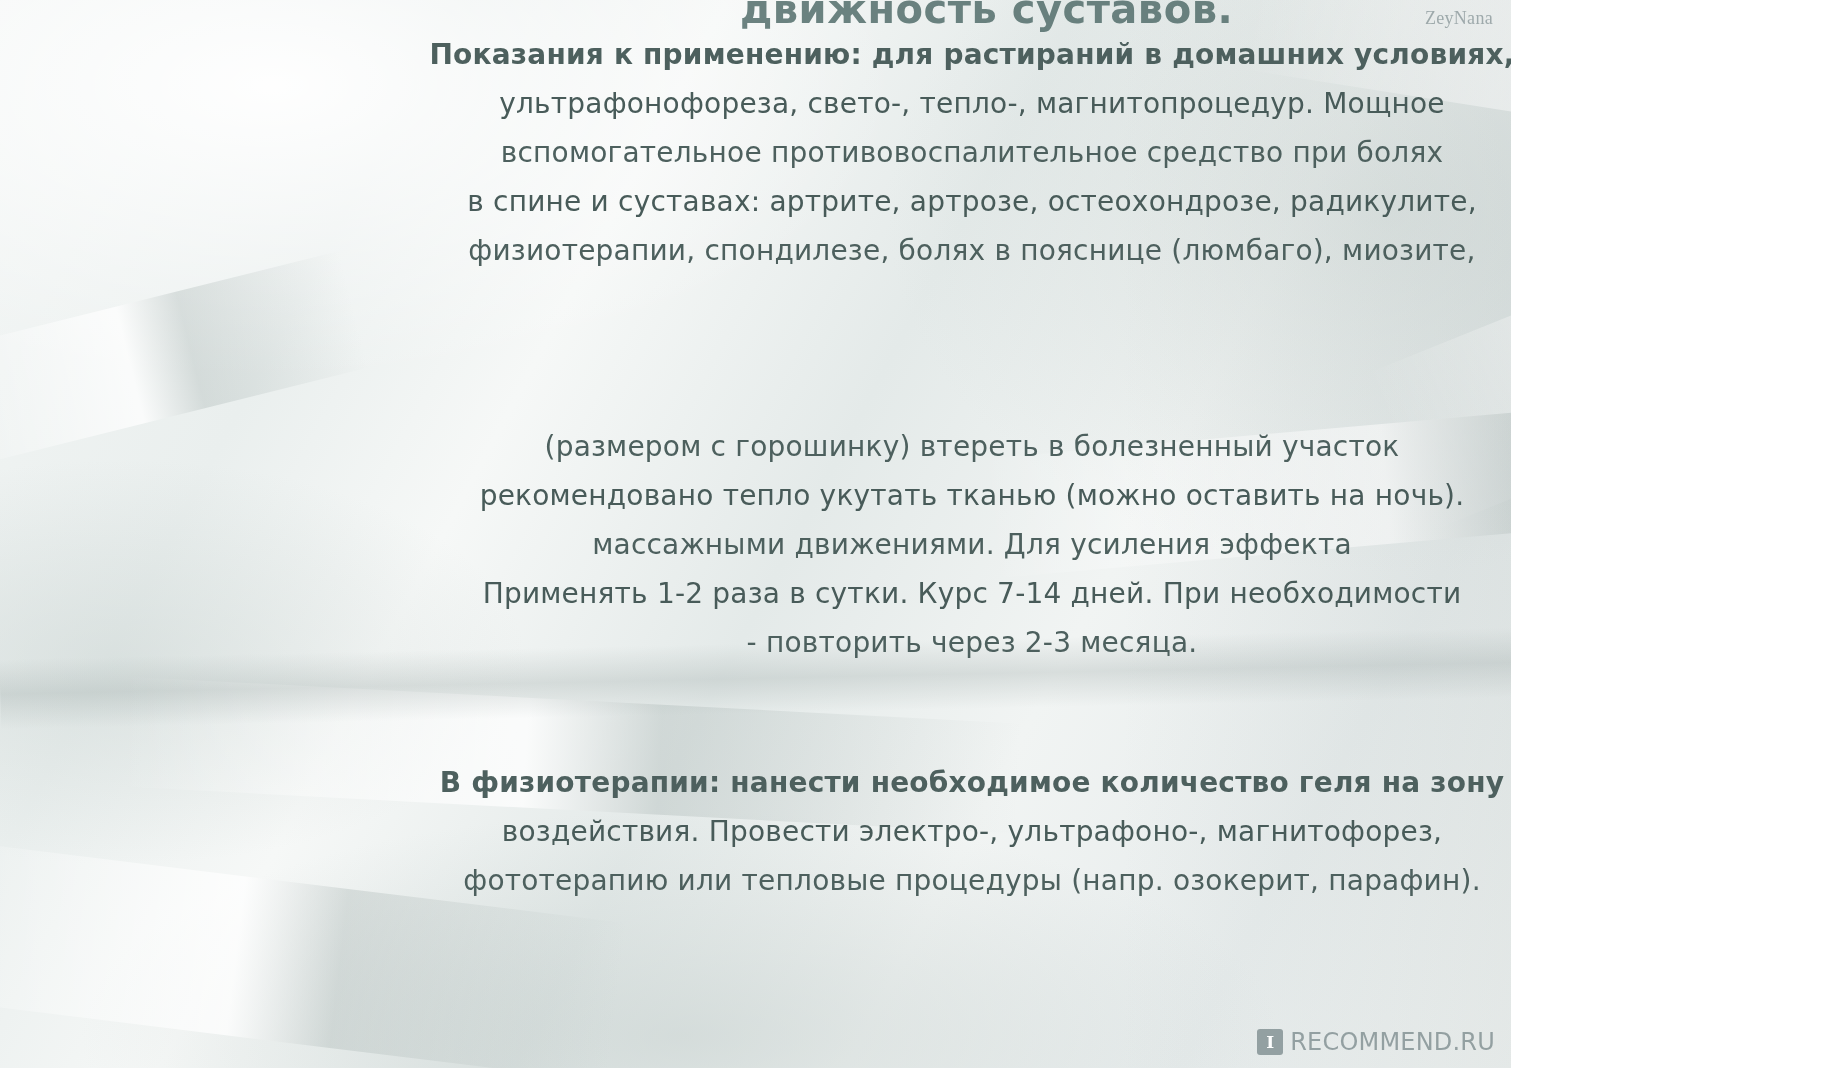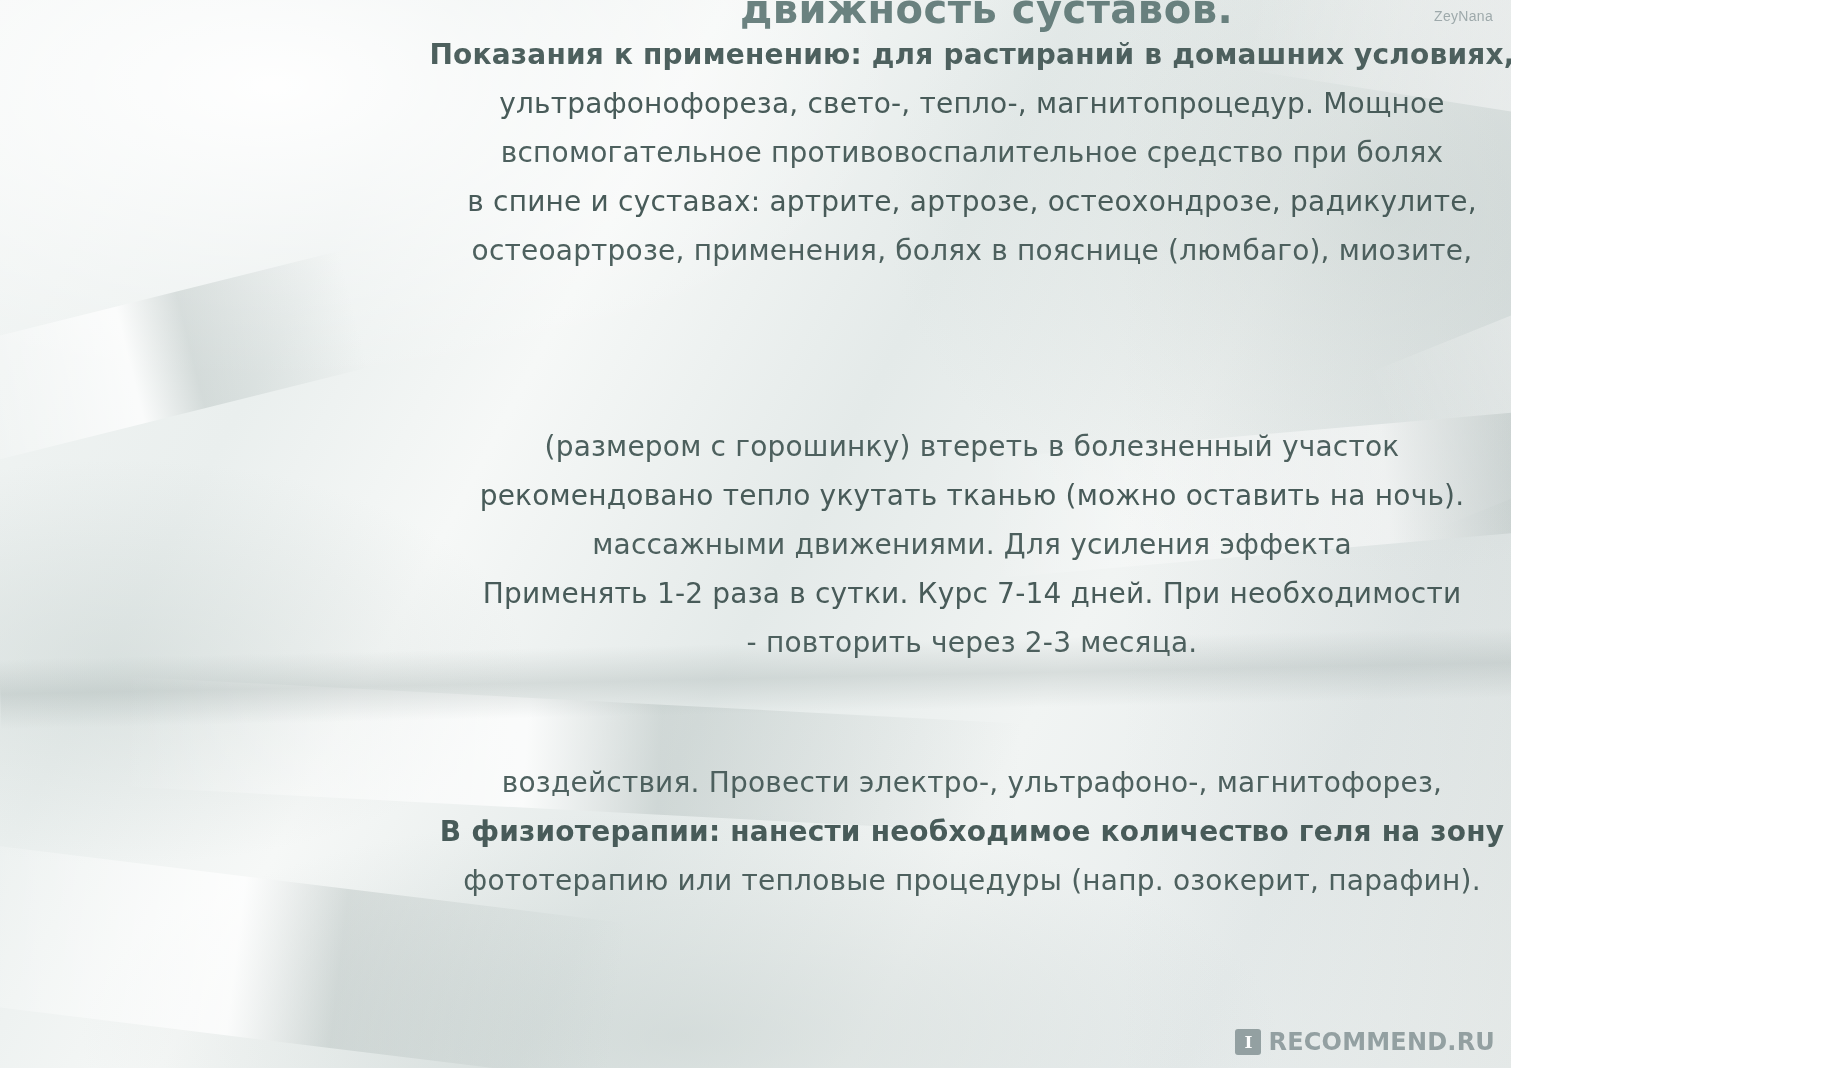--- a/index.html
+++ b/index.html
@@ -99,22 +99,22 @@
 
   
   .line:nth-child(odd) { color: #4d605e; }
   .line:nth-child(even) { color: #485b59; }
 
   
   .wm-zeynana {
     position: absolute;
     right: 18px;
     top: 8px;
-    font-family: Liberation Sans, sans-serif;
-    font-size: 14px;
+    font-family: Liberation Serif, serif;
+    font-size: 18px;
     color: #9aa6a8;
     letter-spacing: 0.3px;
     opacity: 0.95;
   }
   .wm-recommend {
     position: absolute;
     right: 16px;
     bottom: 12px;
     display: flex;
     align-items: center;
@@ -130,21 +130,21 @@
     font-weight: 700;
     display: flex;
     align-items: center;
     justify-content: center;
     border-radius: 3px;
     font-family: "DejaVu Serif", serif;
   }
   .wm-recommend .wm-text {
     font-size: 24px;
     color: #8d9a9c;
-    font-weight: 700;
+    font-weight: 400;
     letter-spacing: 0.2px;
     font-family: "DejaVu Sans", sans-serif;
   }
 
   
   .soft {
     filter: blur(0.35px);
   }
 </style>
 </head>
@@ -164,38 +164,38 @@
   <div class="leaflet-text soft">
 
     <div class="cut-line">движность суставов.</div>
 
     <div class="block" id="block-indications">
       <p>
         <span class="line lead">Показания к применению: для растираний в домашних условиях,</span>
         <span class="line">ультрафонофореза, свето-, тепло-, магнитопроцедур. Мощное</span>
         <span class="line">вспомогательное противовоспалительное средство при болях</span>
         <span class="line">в спине и суставах: артрите, артрозе, остеохондрозе, радикулите,</span>
-        <span class="line">остеоартрозе, применения, болях в пояснице (люмбаго), миозите,</span>
+        <span class="line">физиотерапии, спондилезе, болях в пояснице (люмбаго), миозите,</span>
       </p>
     </div>
 
     <div class="block" id="block-usage">
       <p>
         <span class="line">(размером с горошинку) втереть в болезненный участок</span>
         <span class="line">рекомендовано тепло укутать тканью (можно оставить на ночь).</span>
         <span class="line">массажными движениями. Для усиления эффекта</span>
         <span class="line">Применять 1-2 раза в сутки. Курс 7-14 дней. При необходимости</span>
         <span class="line">- повторить через 2-3 месяца.</span>
       </p>
     </div>
 
     <div class="block" id="block-physio">
       <p>
+        <span class="line lead">В физиотерапии: нанести необходимое количество геля на зону</span>
         <span class="line">воздействия. Провести электро-, ультрафоно-, магнитофорез,</span>
-        <span class="line lead">В физиотерапии: нанести необходимое количество геля на зону</span>
         <span class="line">фототерапию или тепловые процедуры (напр. озокерит, парафин).</span>
       </p>
     </div>
 
   </div>
 
   <div class="wm-zeynana">ZeyNana</div>
 
   <div class="wm-recommend">
     <span class="badge">I</span>

